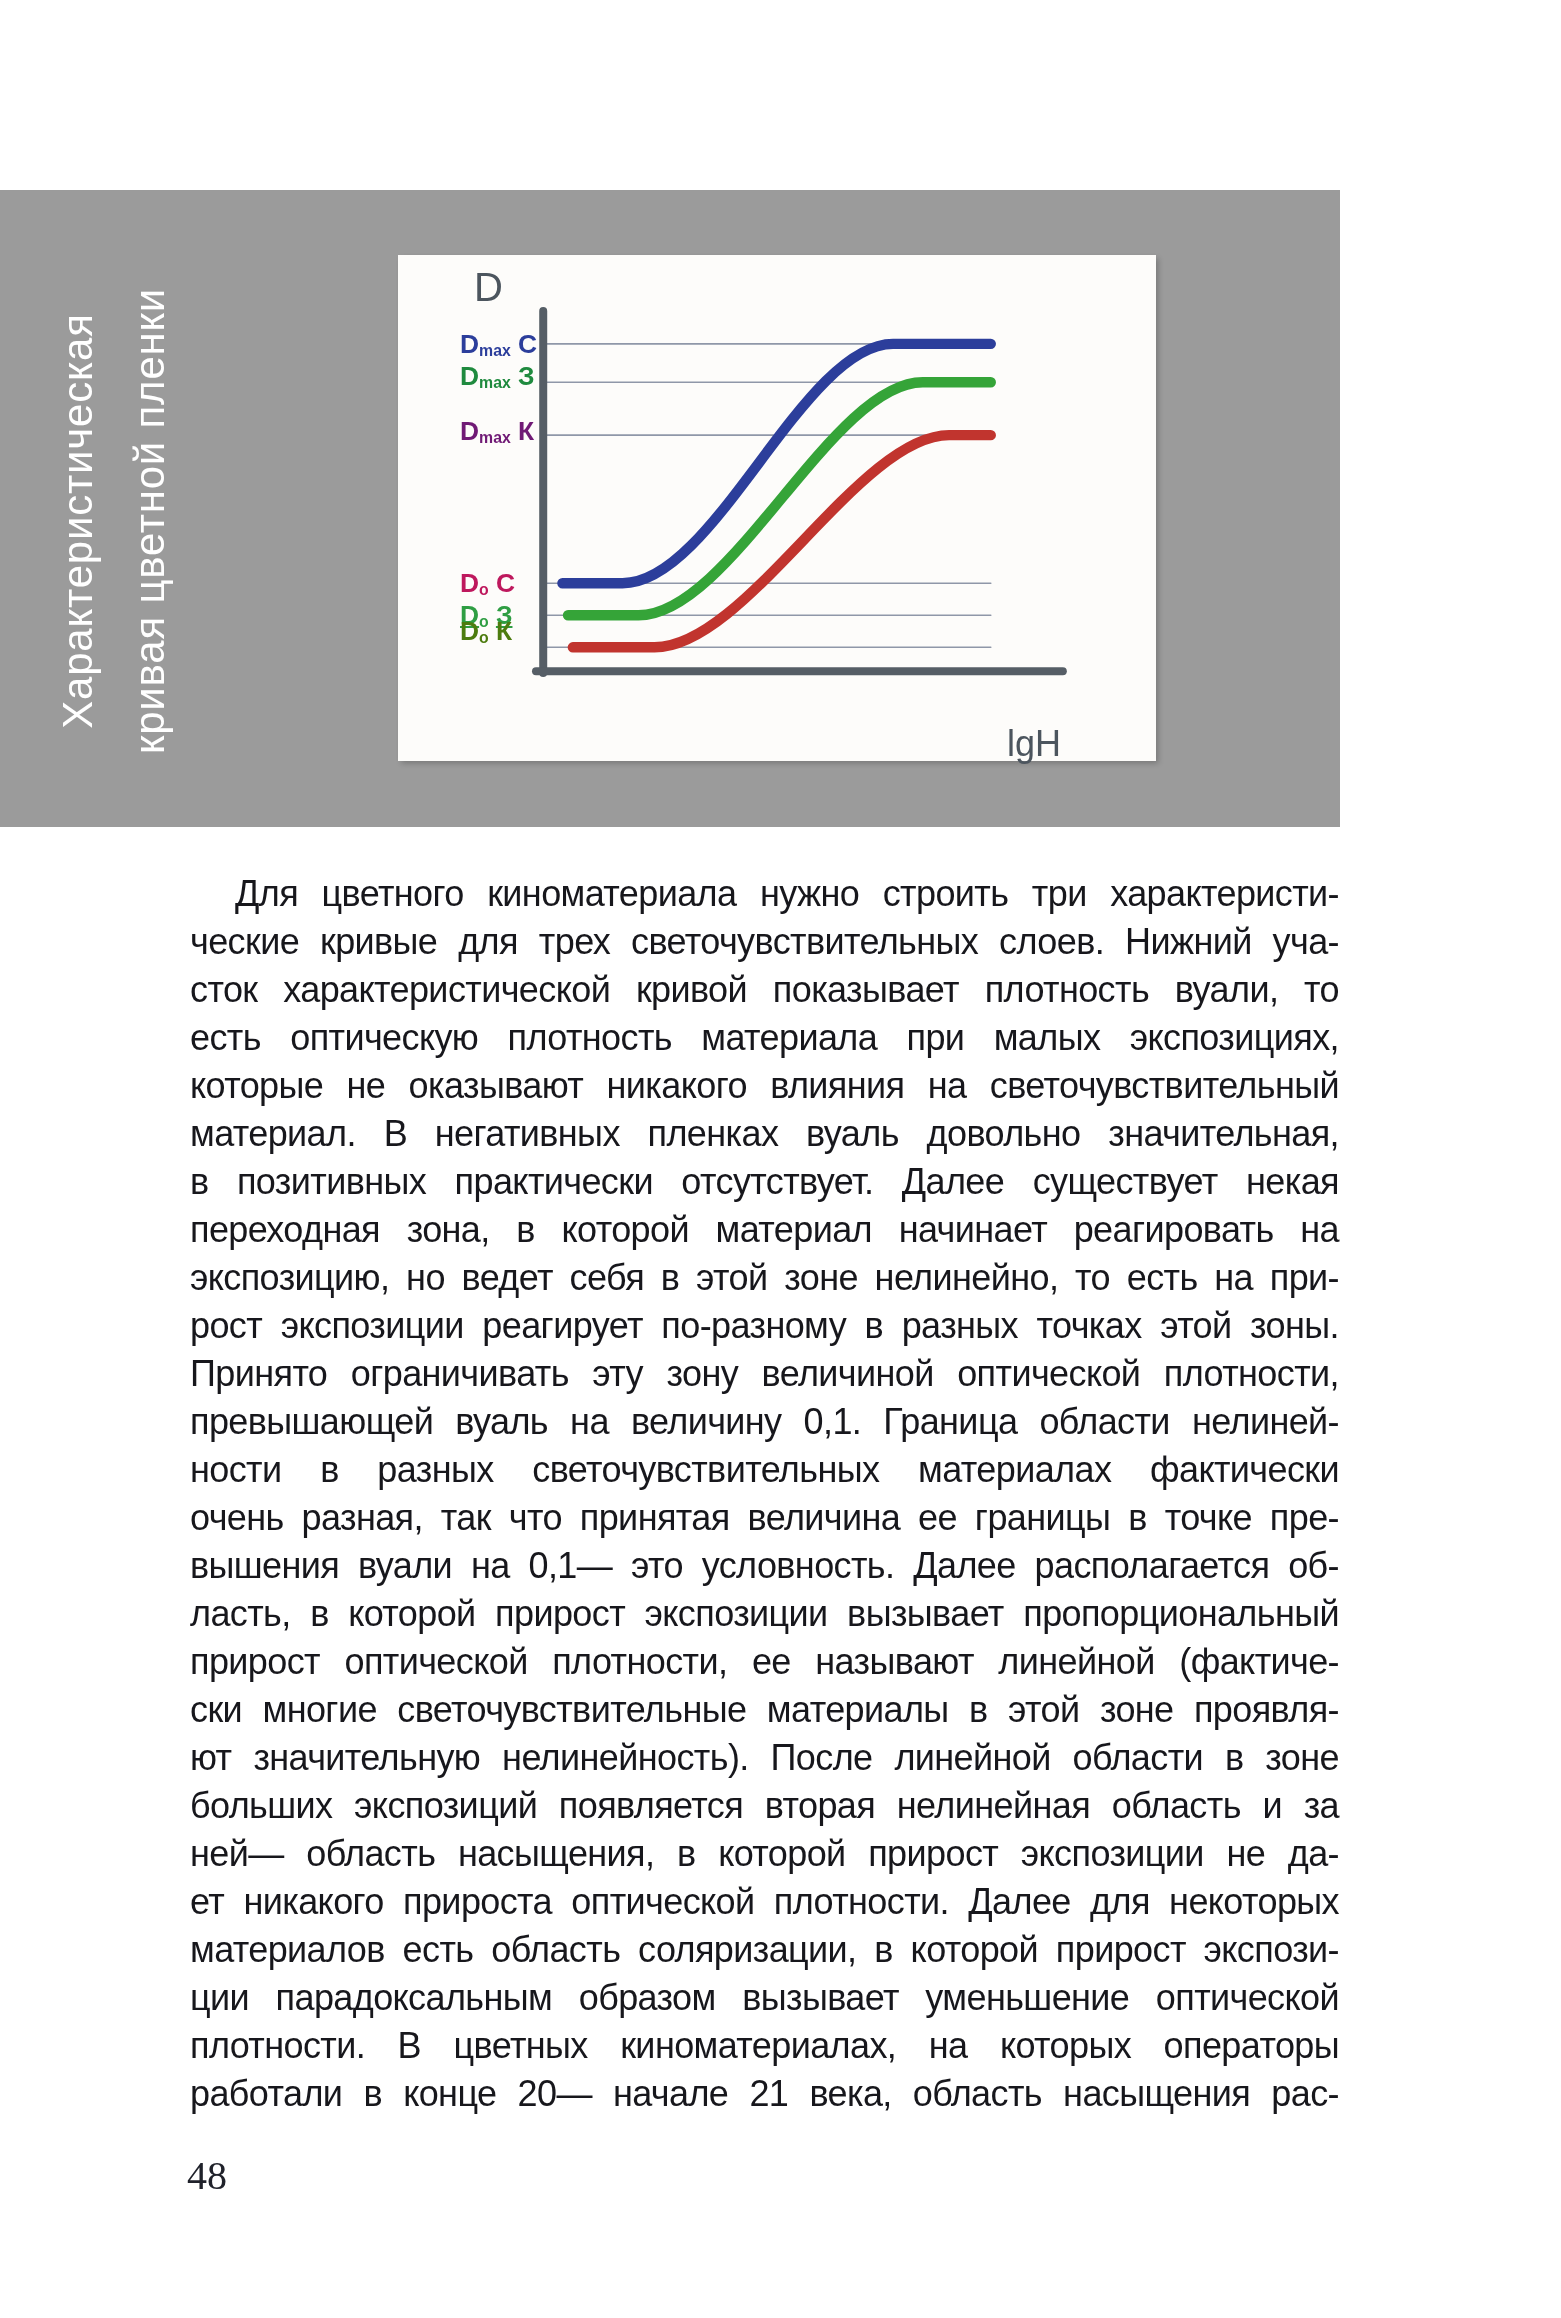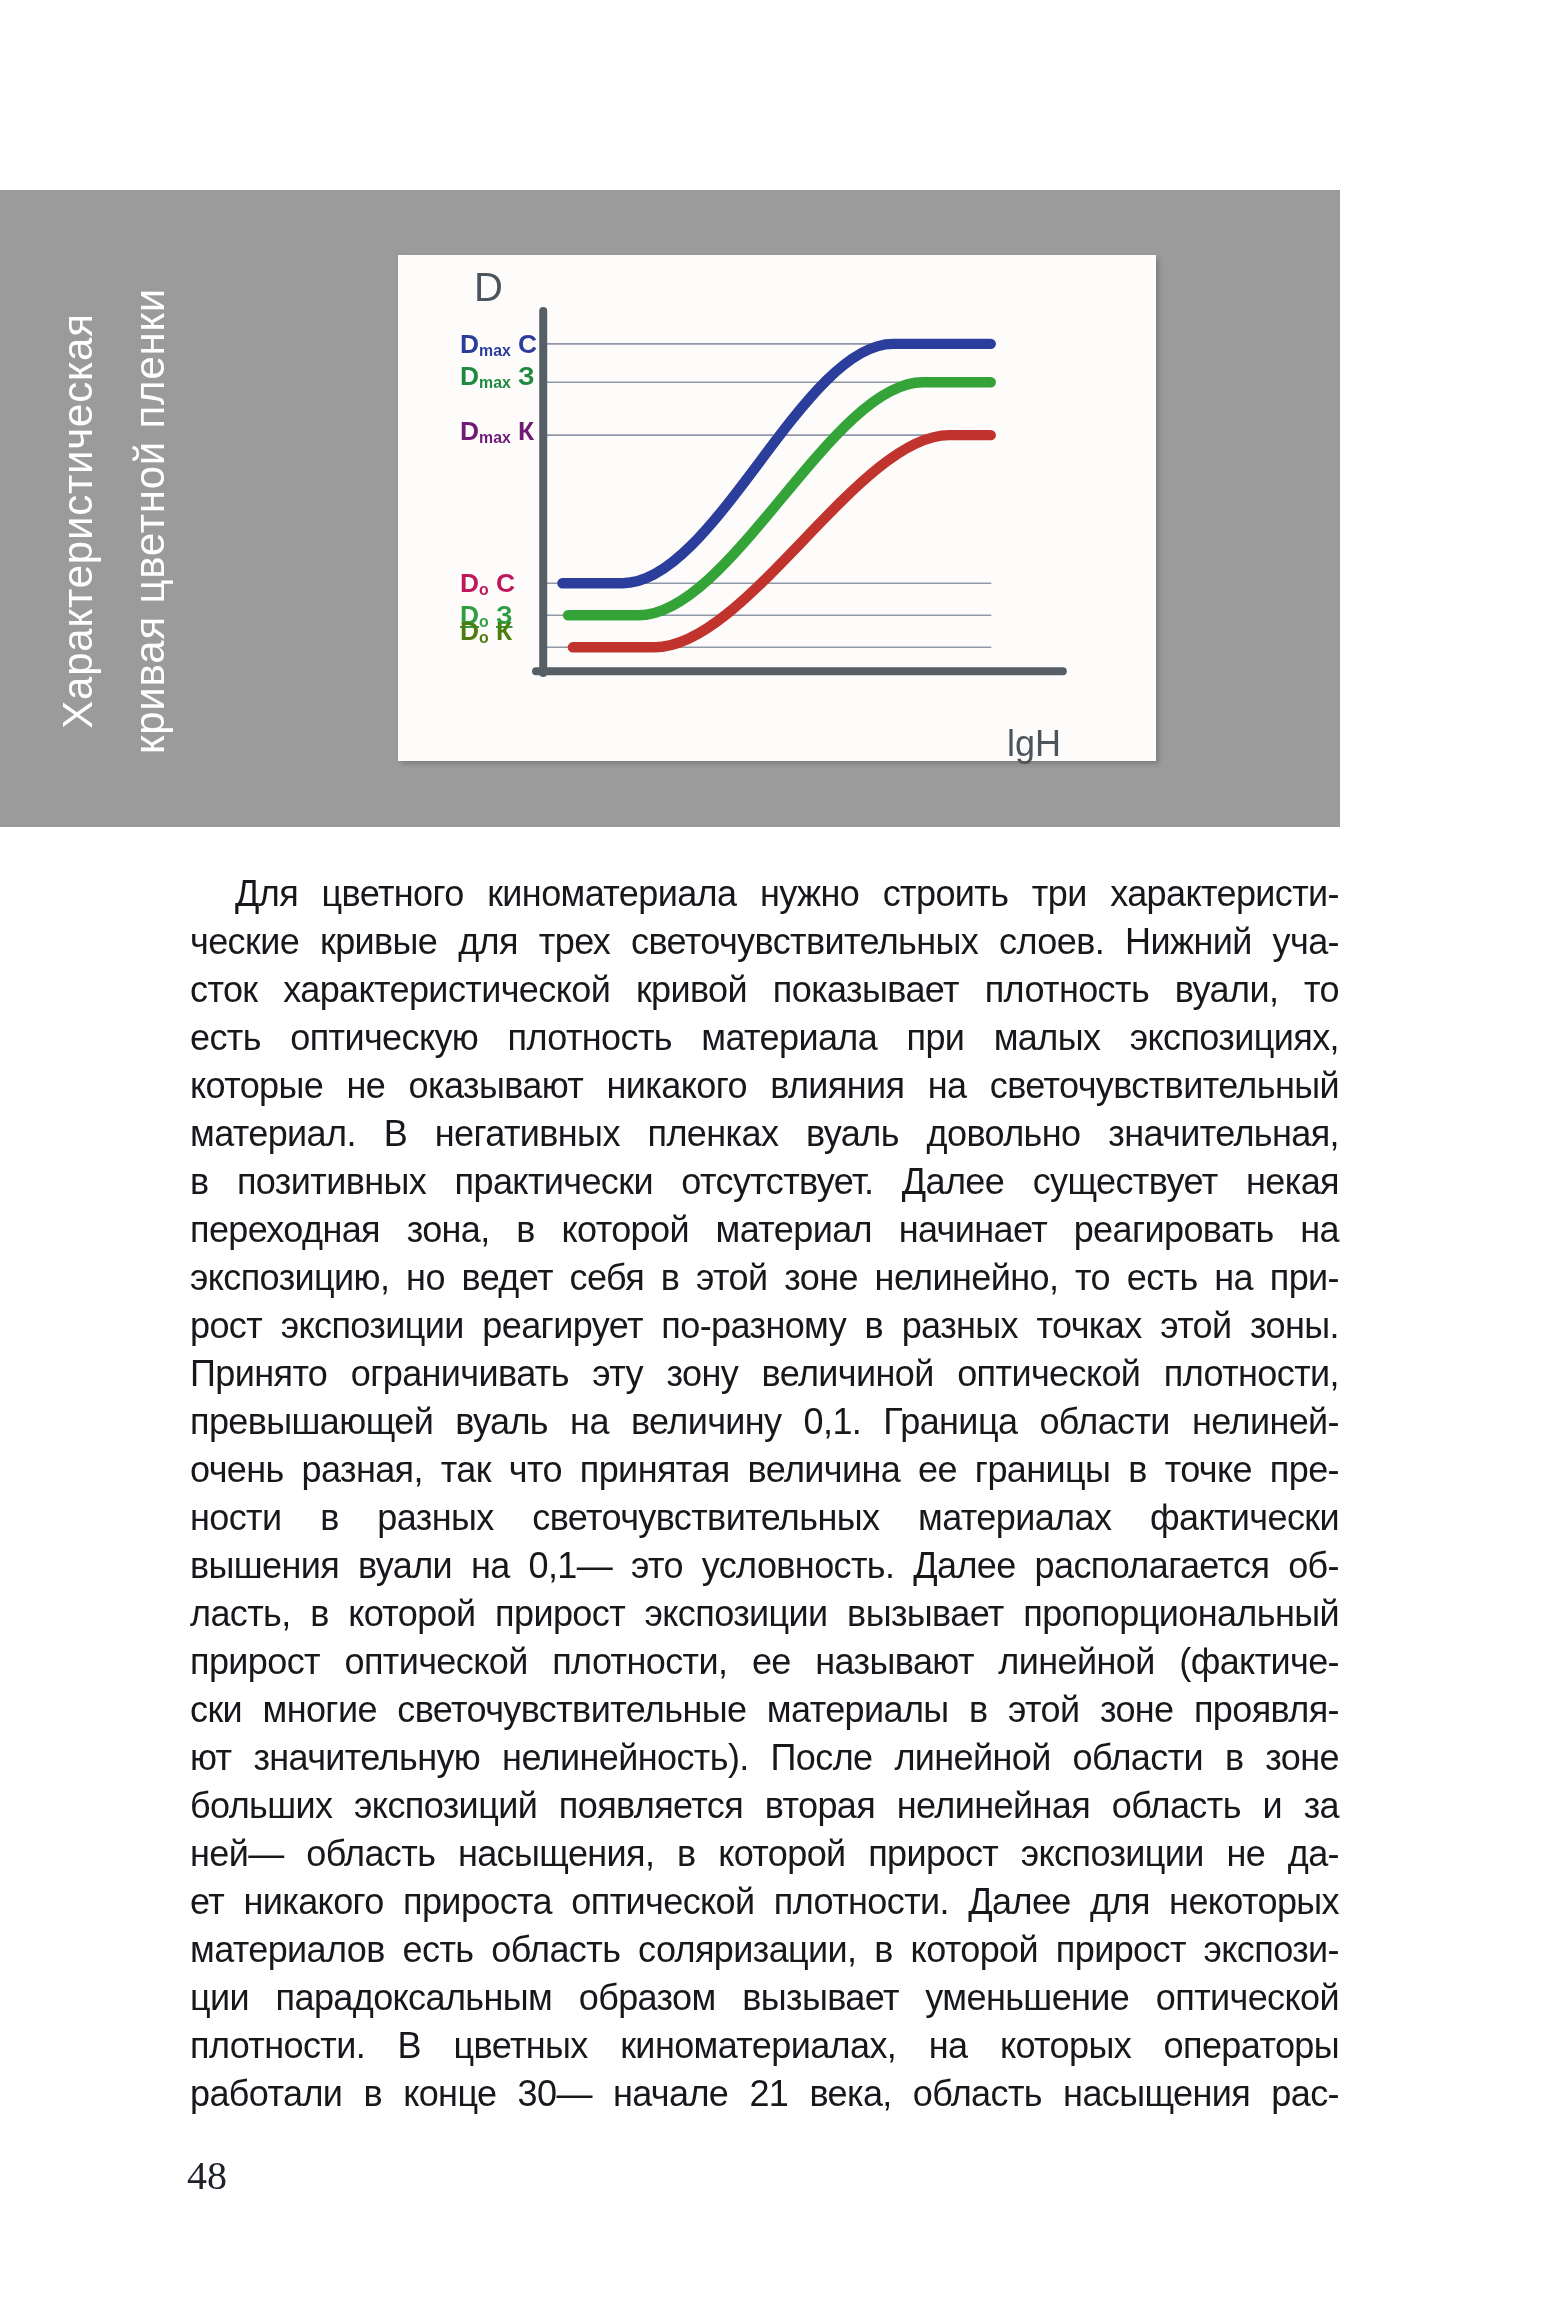--- a/index.html
+++ b/index.html
@@ -87,32 +87,32 @@
       <div class="bodyline">сток характеристической кривой показывает плотность вуали, то</div>
       <div class="bodyline">есть оптическую плотность материала при малых экспозициях,</div>
       <div class="bodyline">которые не оказывают никакого влияния на светочувствительный</div>
       <div class="bodyline">материал. В негативных пленках вуаль довольно значительная,</div>
       <div class="bodyline">в позитивных практически отсутствует. Далее существует некая</div>
       <div class="bodyline">переходная зона, в которой материал начинает реагировать на</div>
       <div class="bodyline">экспозицию, но ведет себя в этой зоне нелинейно, то есть на при-</div>
       <div class="bodyline">рост экспозиции реагирует по-разному в разных точках этой зоны.</div>
       <div class="bodyline">Принято ограничивать эту зону величиной оптической плотности,</div>
       <div class="bodyline">превышающей вуаль на величину 0,1. Граница области нелиней-</div>
+      <div class="bodyline">ности в разных светочувствительных материалах фактически</div>
       <div class="bodyline">очень разная, так что принятая величина ее границы в точке пре-</div>
-      <div class="bodyline">ности в разных светочувствительных материалах фактически</div>
       <div class="bodyline">вышения вуали на 0,1— это условность. Далее располагается об-</div>
       <div class="bodyline">ласть, в которой прирост экспозиции вызывает пропорциональный</div>
       <div class="bodyline">прирост оптической плотности, ее называют линейной (фактиче-</div>
       <div class="bodyline">ски многие светочувствительные материалы в этой зоне проявля-</div>
       <div class="bodyline">ют значительную нелинейность). После линейной области в зоне</div>
       <div class="bodyline">больших экспозиций появляется вторая нелинейная область и за</div>
       <div class="bodyline">ней— область насыщения, в которой прирост экспозиции не да-</div>
       <div class="bodyline">ет никакого прироста оптической плотности. Далее для некоторых</div>
       <div class="bodyline">материалов есть область соляризации, в которой прирост экспози-</div>
       <div class="bodyline">ции парадоксальным образом вызывает уменьшение оптической</div>
       <div class="bodyline">плотности. В цветных киноматериалах, на которых операторы</div>
-      <div class="bodyline">работали в конце 30— начале 21 века, область насыщения рас-</div>
+      <div class="bodyline">работали в конце 20— начале 21 века, область насыщения рас-</div>
     </div>
 
   <div class="pagenum">48</div>
 
 </div>
 
 
 </body></html>

